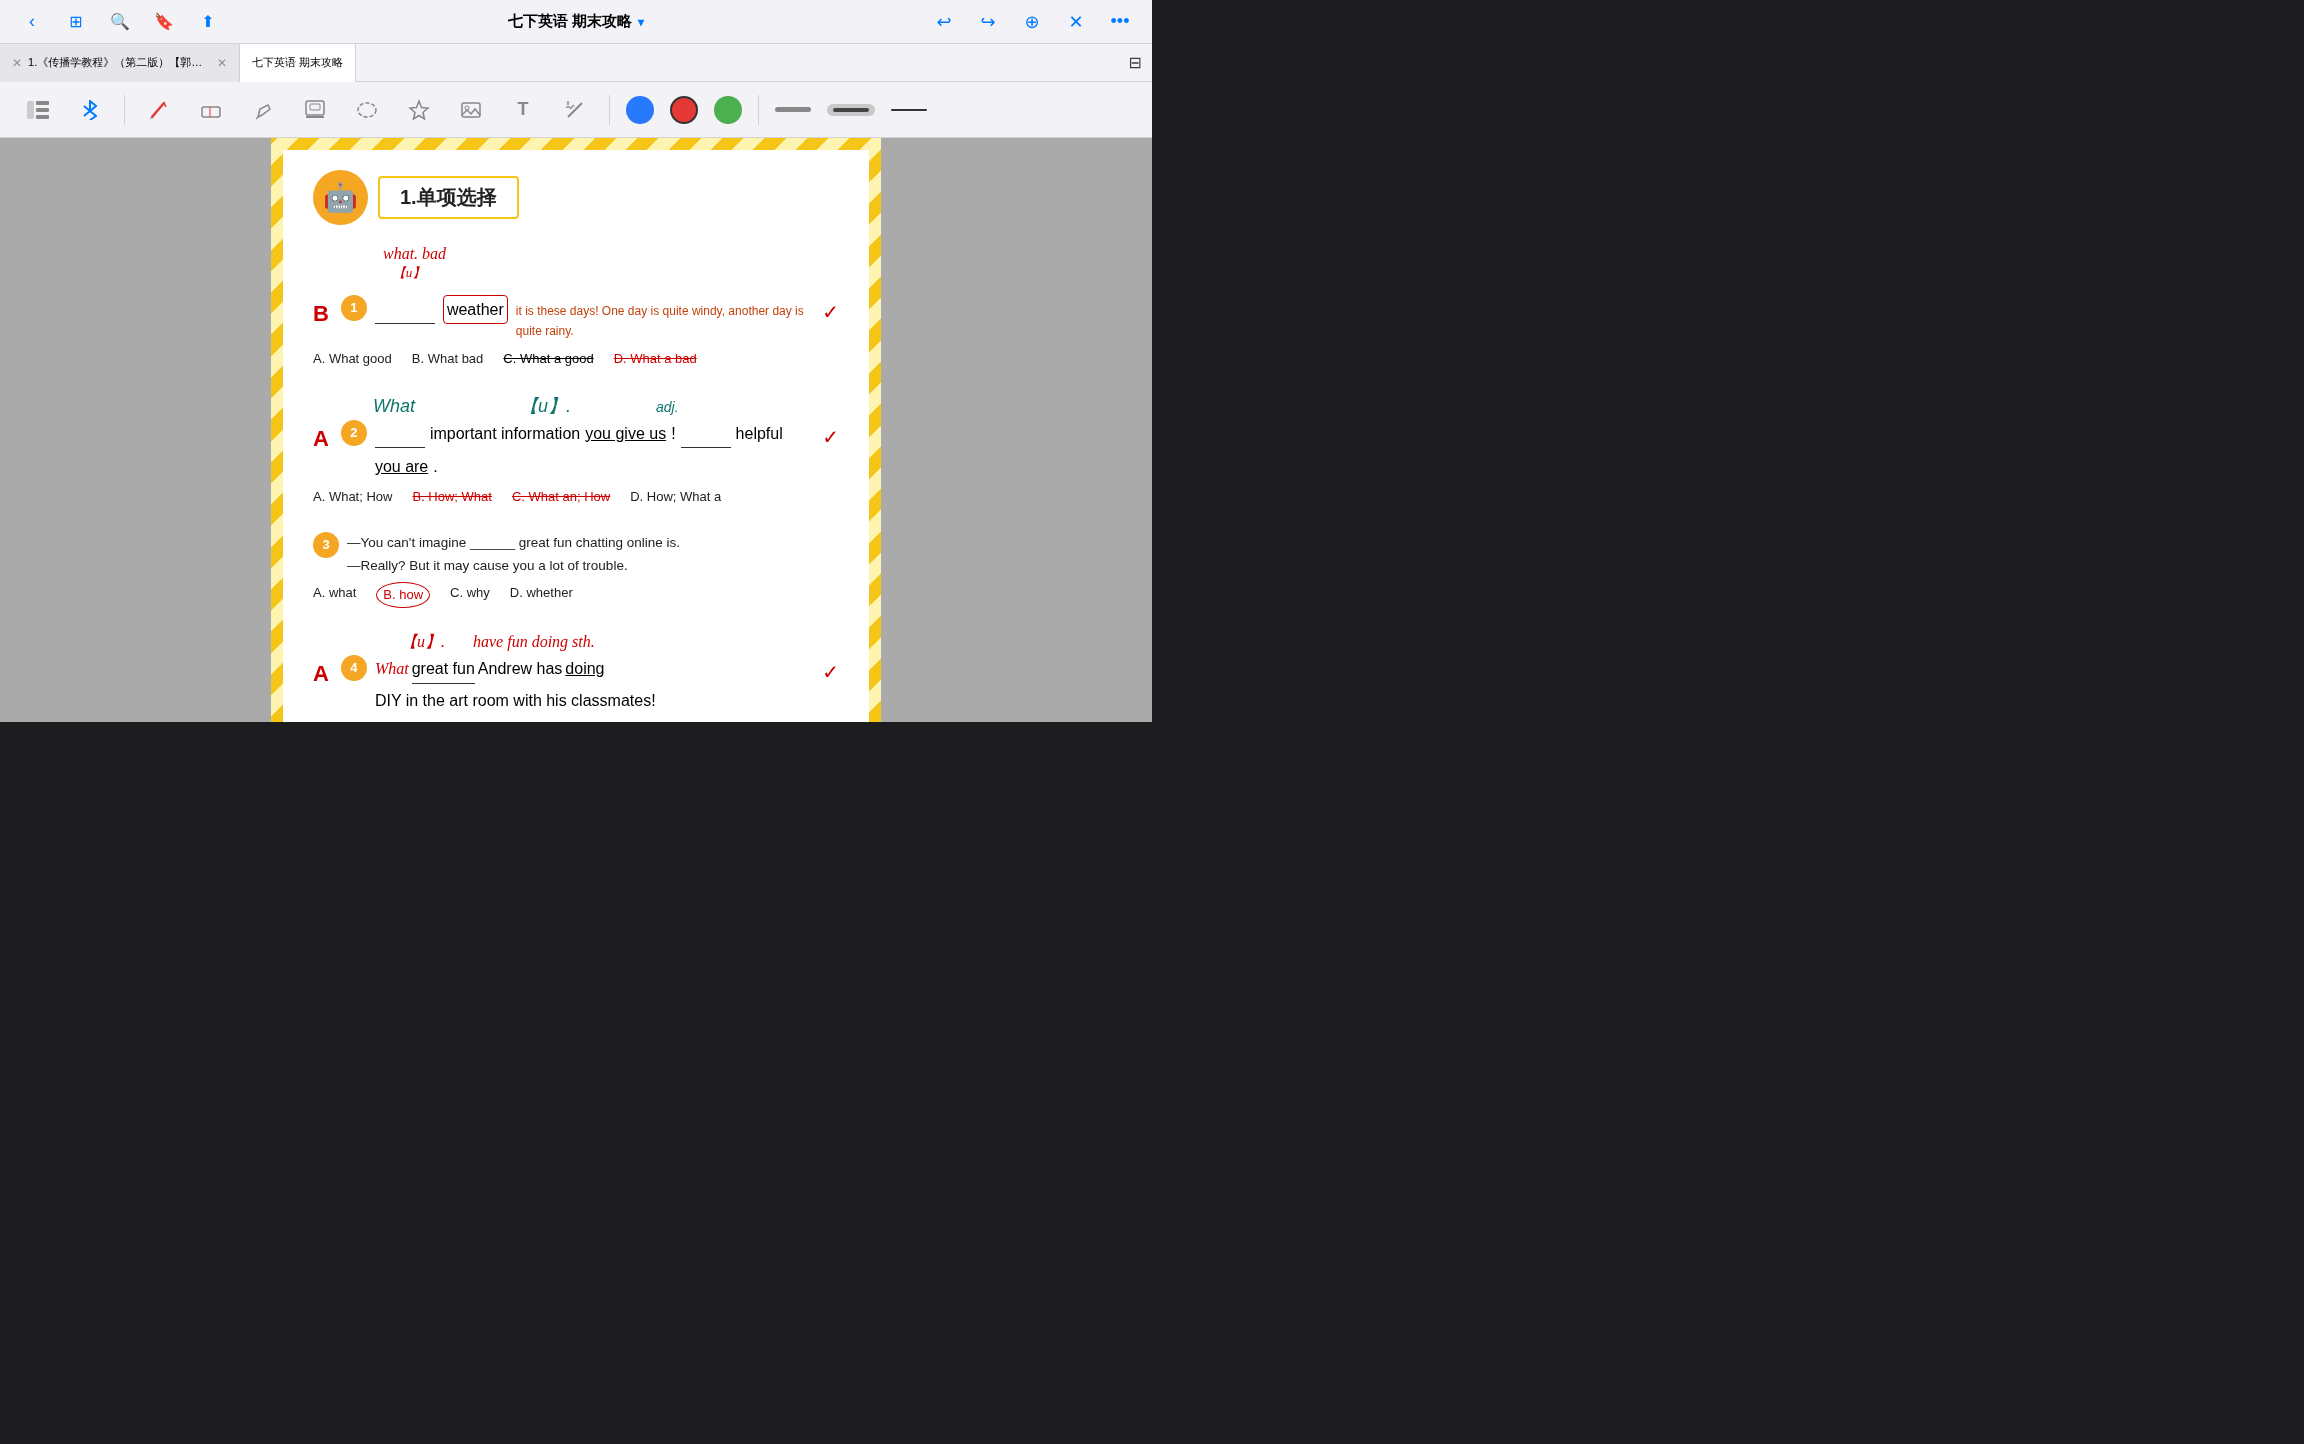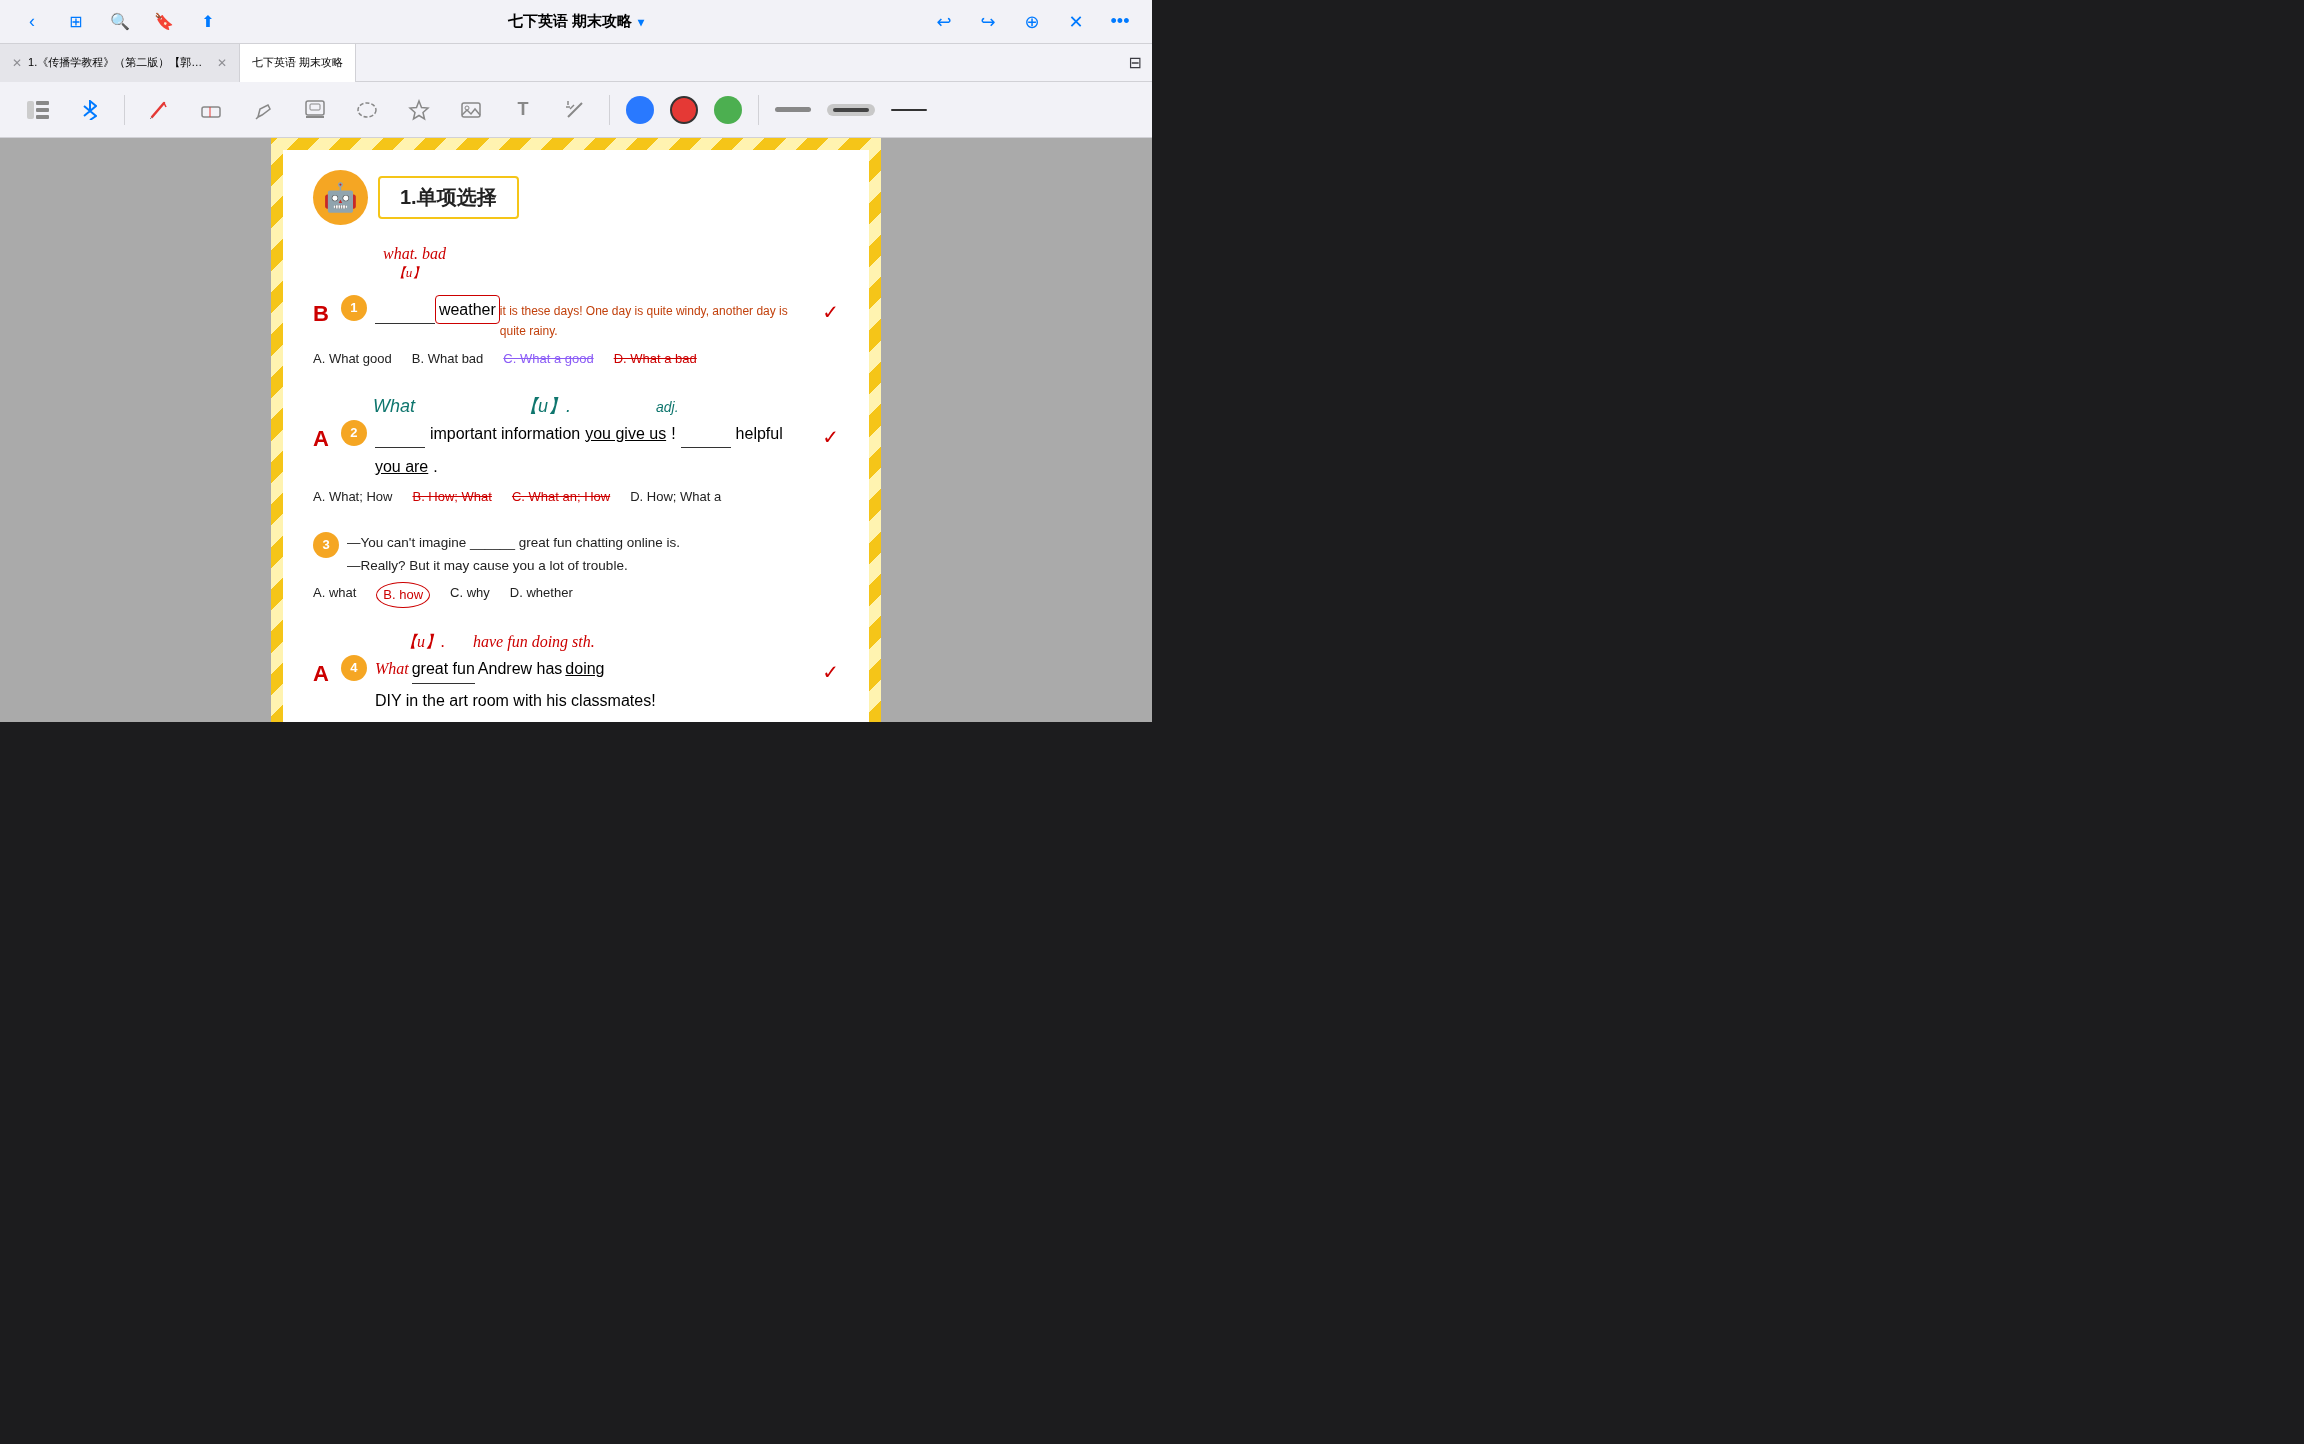--- a/index.html
+++ b/index.html
@@ -337,32 +337,32 @@
           what. bad<br>
           <span style="font-size:13px;">&nbsp;&nbsp;&nbsp;【u】</span>
         </div>
 
         <div class="question">
           <div class="q-row">
             <span class="answer-letter">B</span>
             <div class="answer-badge">
                 <span>1</span>
               </div>
-            <div style="display:flex;align-items:baseline;gap:0;flex-wrap:wrap;flex:1;">
+            <div style="display:flex;align-items:baseline;gap:8px;flex-wrap:wrap;flex:1;">
               <span style="border-bottom:1px solid #333;width:60px;display:inline-block;">&nbsp;</span>
               <span style="border:1.5px solid #cc0000;border-radius:4px;padding:0 3px;">weather</span>
               <span class="q-text">it is these days! One day is quite windy, another day is quite rainy.</span>
             </div>
 
             <span style="color:#cc0000;font-size:20px;">✓</span>
           </div>
           <div class="options">
             <span>A. What good</span>
             <span>B. What bad</span>
-            <span style="text-decoration:line-through;color:#8b5cf6;">C. What a good</span>
+            <span style="text-decoration:line-through;color:#000000;">C. What a good</span>
             <span style="text-decoration:line-through;color:#cc0000;">D. What a bad</span>
           </div>
         </div>
 
         <div style="color:#0f766e;font-style:italic;font-size:18px;margin-left:60px;margin-bottom:2px;font-family:Liberation Sans, sans-serif;position:relative;">
           What
           <span style="margin-left:100px;">【u】.</span>
           <span style="margin-left:80px;font-size:14px;">adj.</span>
         </div>
 

